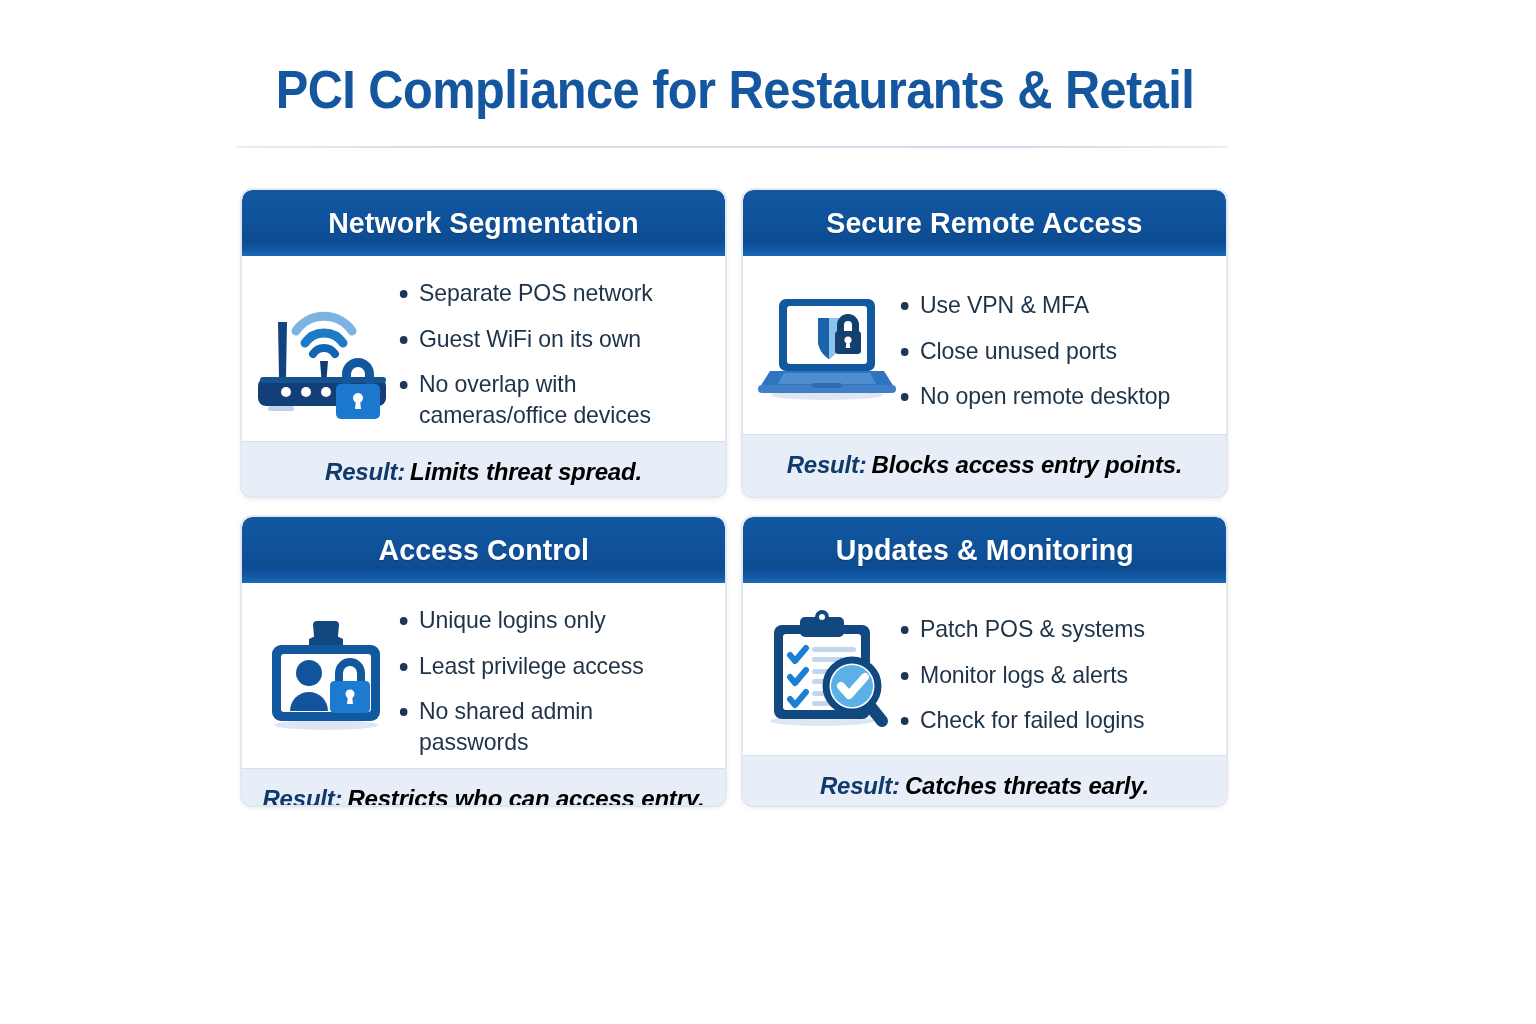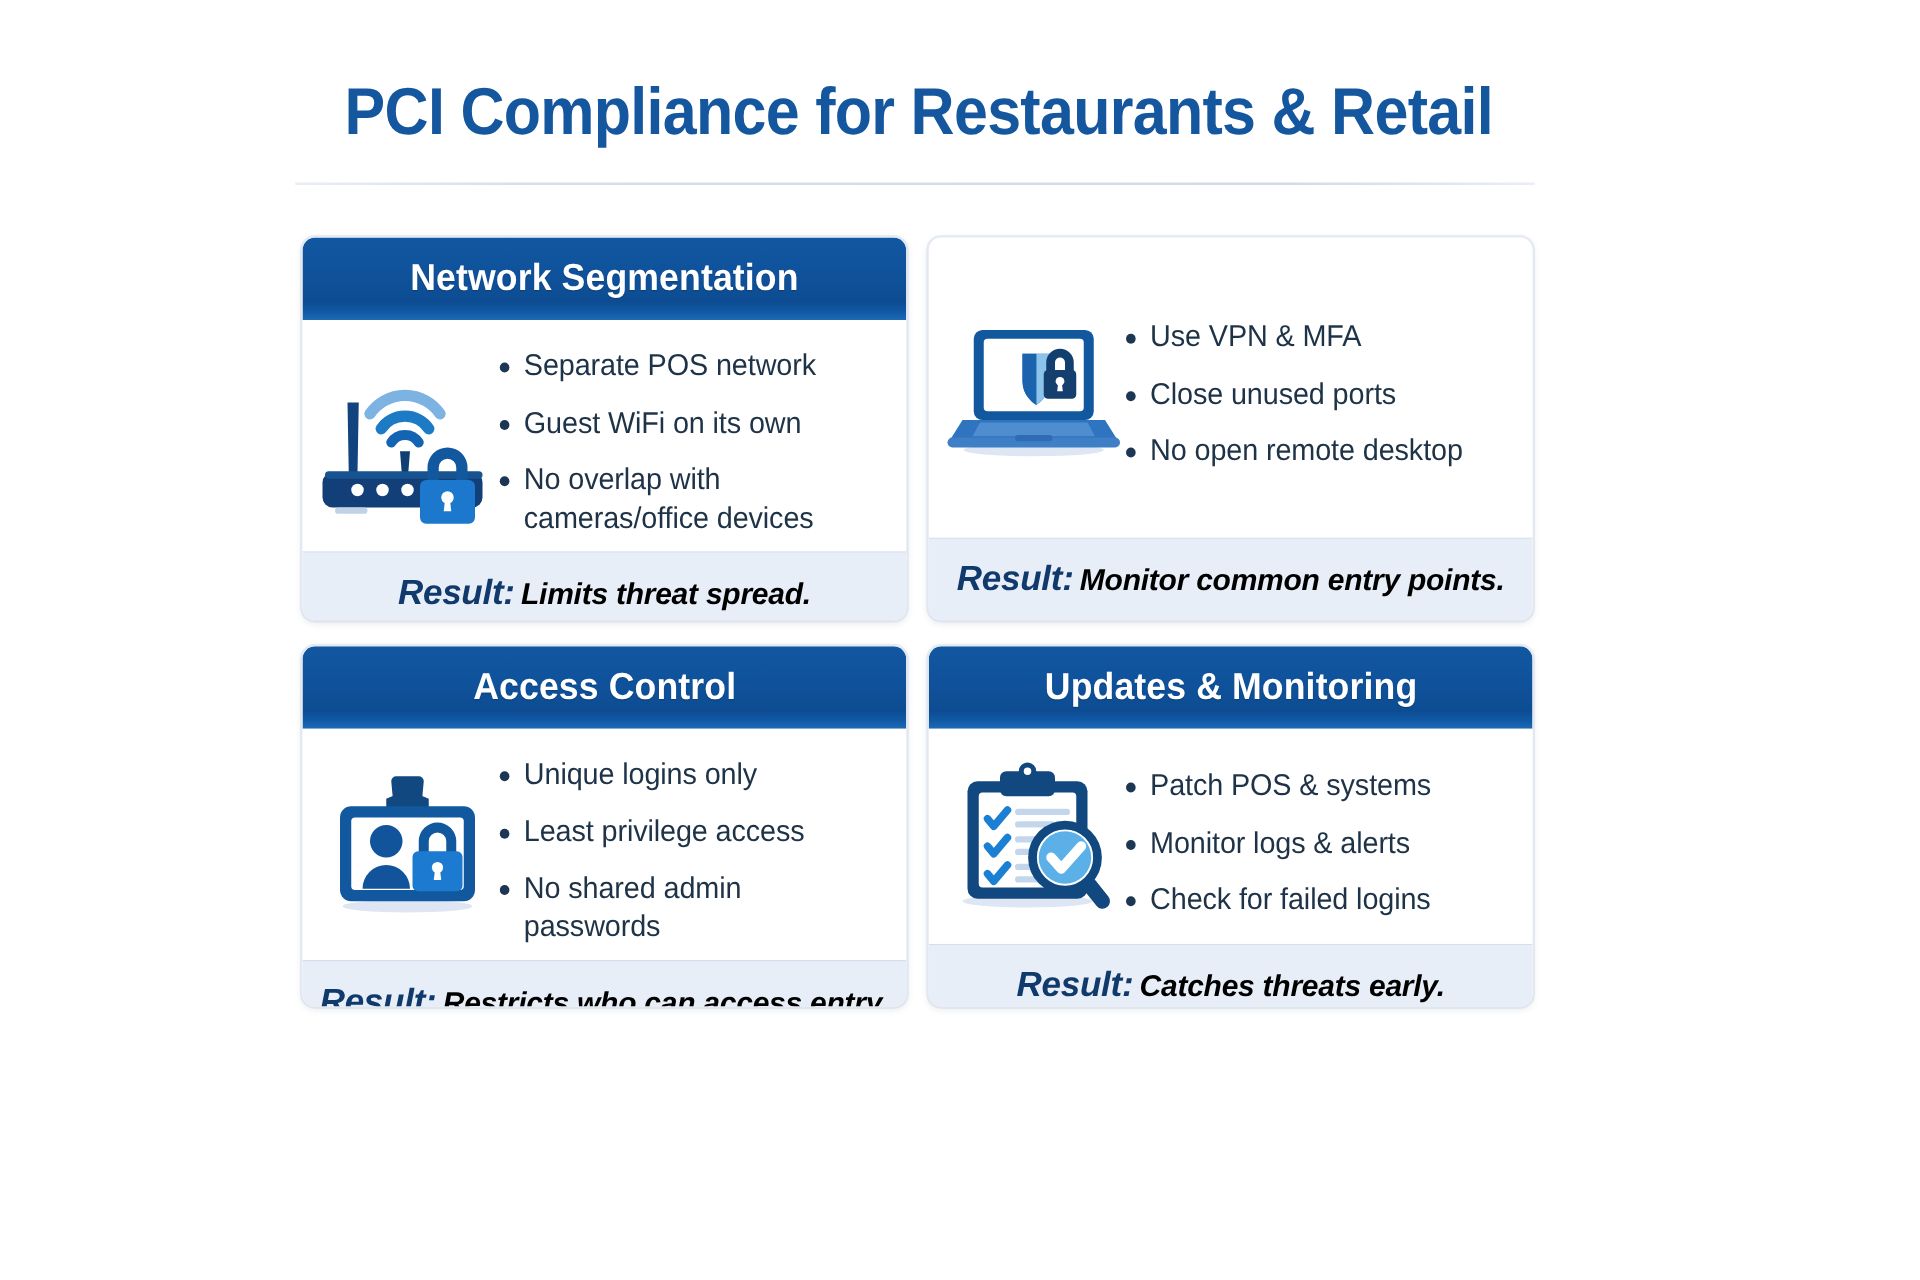--- a/index.html
+++ b/index.html
@@ -137,21 +137,21 @@
   }
   .card-footer {
     flex: 0 0 auto;
     background: #e8eef8;
     border-top: 1px solid #d5dff0;
     padding: 16px 10px 17px 10px;
     text-align: center;
   }
   .result-label {
     font-family: "Liberation Sans Narrow", "Liberation Sans", "DejaVu Sans", sans-serif;
-    font-size: 28px;
+    font-size: 24px;
     font-weight: 700;
     font-style: italic;
     color: #0f3a6b;
     letter-spacing: -0.2px;
   }
   .result-text {
     font-family: "Liberation Sans Narrow", "Liberation Sans", "DejaVu Sans", sans-serif;
     font-size: 24px;
     font-weight: 600;
     font-style: italic;
@@ -212,20 +212,23 @@
           <li>Guest WiFi on its own</li>
           <li>No overlap with cameras/office devices</li>
         </ul>
       </div>
       <div class="card-footer">
         <span class="result-label">Result:</span><span class="result-text">Limits threat spread.</span>
       </div>
     </div>
 
     <div class="card">
+      <div class="card-header">
+        <div class="card-header-title">Secure Remote Access</div>
+      </div>
       <div class="card-body">
         <div class="card-icon">
           <svg width="130" height="124" viewBox="0 0 130 124" aria-hidden="true">
             <ellipse cx="65" cy="110" rx="56" ry="5" fill="#dde6f2"></ellipse>
 
             <rect x="17" y="14" width="96" height="72" rx="7" fill="#12589f"></rect>
             <rect x="25" y="21" width="80" height="58" rx="3" fill="#ffffff"></rect>
 
             <path d="M56 33 L78 33 L78 55 C78 66 70 72 67 74 C64 72 56 66 56 55 Z" fill="#1569b8"></path>
             <path d="M67 33 L78 33 L78 55 C78 66 70 72 67 74 Z" fill="#8cc3ea"></path>
@@ -242,21 +245,21 @@
             <rect x="50" y="98" width="30" height="5" rx="2.5" fill="#2f6cb4"></rect>
           </svg>
         </div>
         <ul class="bullets">
           <li>Use VPN &amp; MFA</li>
           <li>Close unused ports</li>
           <li>No open remote desktop</li>
         </ul>
       </div>
       <div class="card-footer">
-        <span class="result-label">Result:</span><span class="result-text">Monitor common entry points.</span>
+        <span class="result-label">Result:</span><span class="result-text">Blocks access entry points.</span>
       </div>
     </div>
 
     <div class="card">
       <div class="card-header">
         <div class="card-header-title">Access Control</div>
       </div>
       <div class="card-body">
         <div class="card-icon">
           <svg width="128" height="122" viewBox="0 0 128 122" aria-hidden="true">

